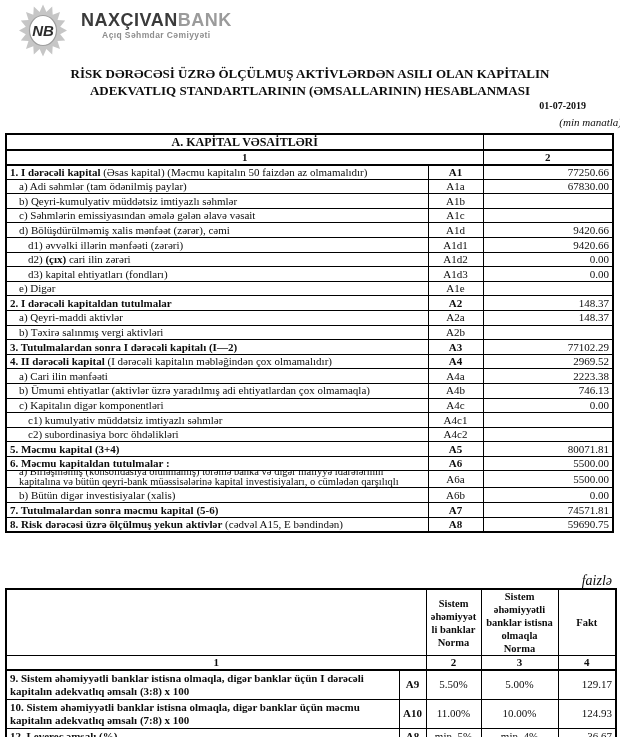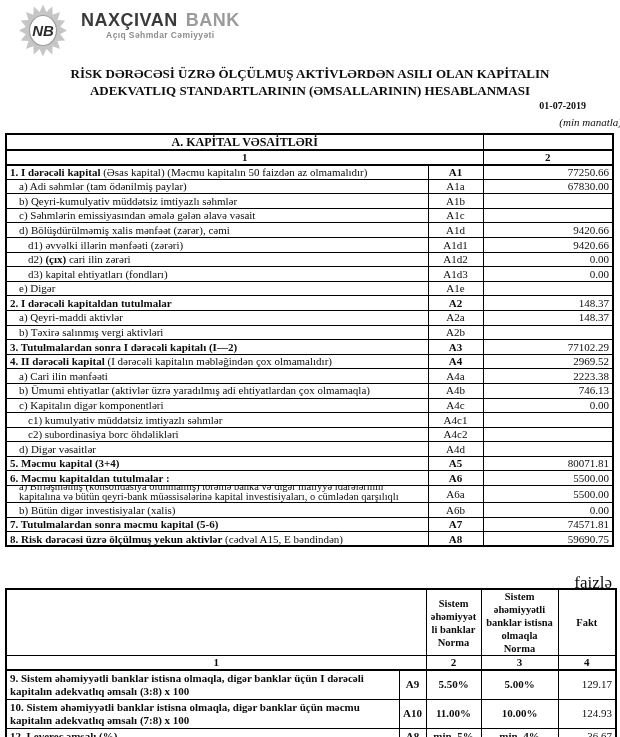--- a/index.html
+++ b/index.html
@@ -9,32 +9,32 @@
     background:#ffffff; color:#0d0d0d;
     font-family:"Liberation Serif", serif;
   }
   .b { font-weight:bold; }
 
   
   .logo { position:absolute; left:18px; top:3px; display:flex; align-items:flex-start; }
   .seal { width:50px; height:55px; flex:0 0 auto; }
   .logo-text { margin-left:13px; padding-top:8px; font-family:"Liberation Sans", sans-serif; text-align:center; }
   .logo-name { font-weight:bold; font-size:18px; line-height:18px; letter-spacing:.5px; color:#3a3a3a; white-space:nowrap; }
-  .logo-name .bank { color:#9b9b9b;margin-left:8px; }
+  .logo-name .bank { color:#9b9b9b; }
   .logo-sub { font-size:8.5px; font-weight:bold; color:#8d8d8d; letter-spacing:.4px; margin-top:1px; }
 
   
   .title { position:absolute; left:0; top:66px; width:620px; text-align:center;
            font-weight:bold; font-size:13px; line-height:16.5px; }
   .date-line { position:absolute; left:0; top:100px; width:586px; text-align:right;
                font-weight:bold; font-size:10px; }
   .unit-note { position:absolute; left:0; top:116px; width:612px; text-align:right;
                font-style:italic; font-size:11px;margin-left:10px; }
   .percent-note { position:absolute; left:0; top:573px; width:612px; text-align:right;
-                  font-size:17px; }
+                  font-style:italic; font-size:14px; }
 
   
   table { border-collapse:collapse; table-layout:fixed; border:2px solid #000; }
   td { border:1px solid #000; font-size:11px; line-height:12.5px; padding:0 3px;
        overflow:hidden; vertical-align:middle; }
 
   #capital-table { position:absolute; left:5px; top:133px; width:607px; }
   #capital-table td { white-space:nowrap; }
   .hrow1 td { height:16px; text-align:center; font-weight:bold; font-size:12px; border-bottom-width:2px; }
   .hrow2 td { height:12px; text-align:center; font-weight:bold; border-bottom-width:2px; }
@@ -47,21 +47,21 @@
   td.clipped { padding:0 3px; }
   .clip-inner { white-space:normal; font-size:10.5px; line-height:10px; margin-top:-4px; }
 
   #ratio-table { position:absolute; left:5px; top:588px; width:610px; }
   #ratio-table td { white-space:normal; }
   .rhead td { height:60px; text-align:center; font-weight:bold; font-size:10.5px;
               line-height:13px; overflow-wrap:break-word; }
   .rnums td { height:12px; text-align:center; font-weight:bold; border-bottom-width:2px; }
   #ratio-table td.rlbl { font-weight:bold; line-height:13px; padding:1px 3px; }
   #ratio-table td.rcode { text-align:center; font-weight:bold; }
-  #ratio-table td.rnorm { text-align:center; font-weight:bold; }
+  #ratio-table td.rnorm { text-align:center; font-weight:normal; }
   #ratio-table td.rfakt { text-align:right; }
   tr.rh0 td { height:27px; }
   tr.rh1 td { height:25px; }
   tr.rh2 td { height:15px; }
 </style>
 </head>
 <body>
 
 <div class="logo">
   <svg class="seal" viewBox="0 0 50 54">
@@ -185,25 +185,20 @@
         <td class="val">0.00</td>
       </tr>
       <tr class="drow">
         <td class="lbl ind2"><span>c1) kumulyativ müddətsiz imtiyazlı səhmlər</span></td>
         <td class="code">A4c1</td>
         <td class="val"></td>
       </tr>
       <tr class="drow">
         <td class="lbl ind2"><span>c2) subordinasiya borc öhdəlikləri</span></td>
         <td class="code">A4c2</td>
-        <td class="val"></td>
-      </tr>
-      <tr class="drow">
-        <td class="lbl ind1"><span>d) Digər vəsaitlər</span></td>
-        <td class="code">A4d</td>
         <td class="val"></td>
       </tr>
       <tr class="drow">
         <td class="lbl ind0"><span class="b">5. Məcmu kapital (3+4)</span></td>
         <td class="code b">A5</td>
         <td class="val">80071.81</td>
       </tr>
       <tr class="drow">
         <td class="lbl ind0"><span class="b">6. Məcmu kapitaldan tutulmalar :</span></td>
         <td class="code b">A6</td>

